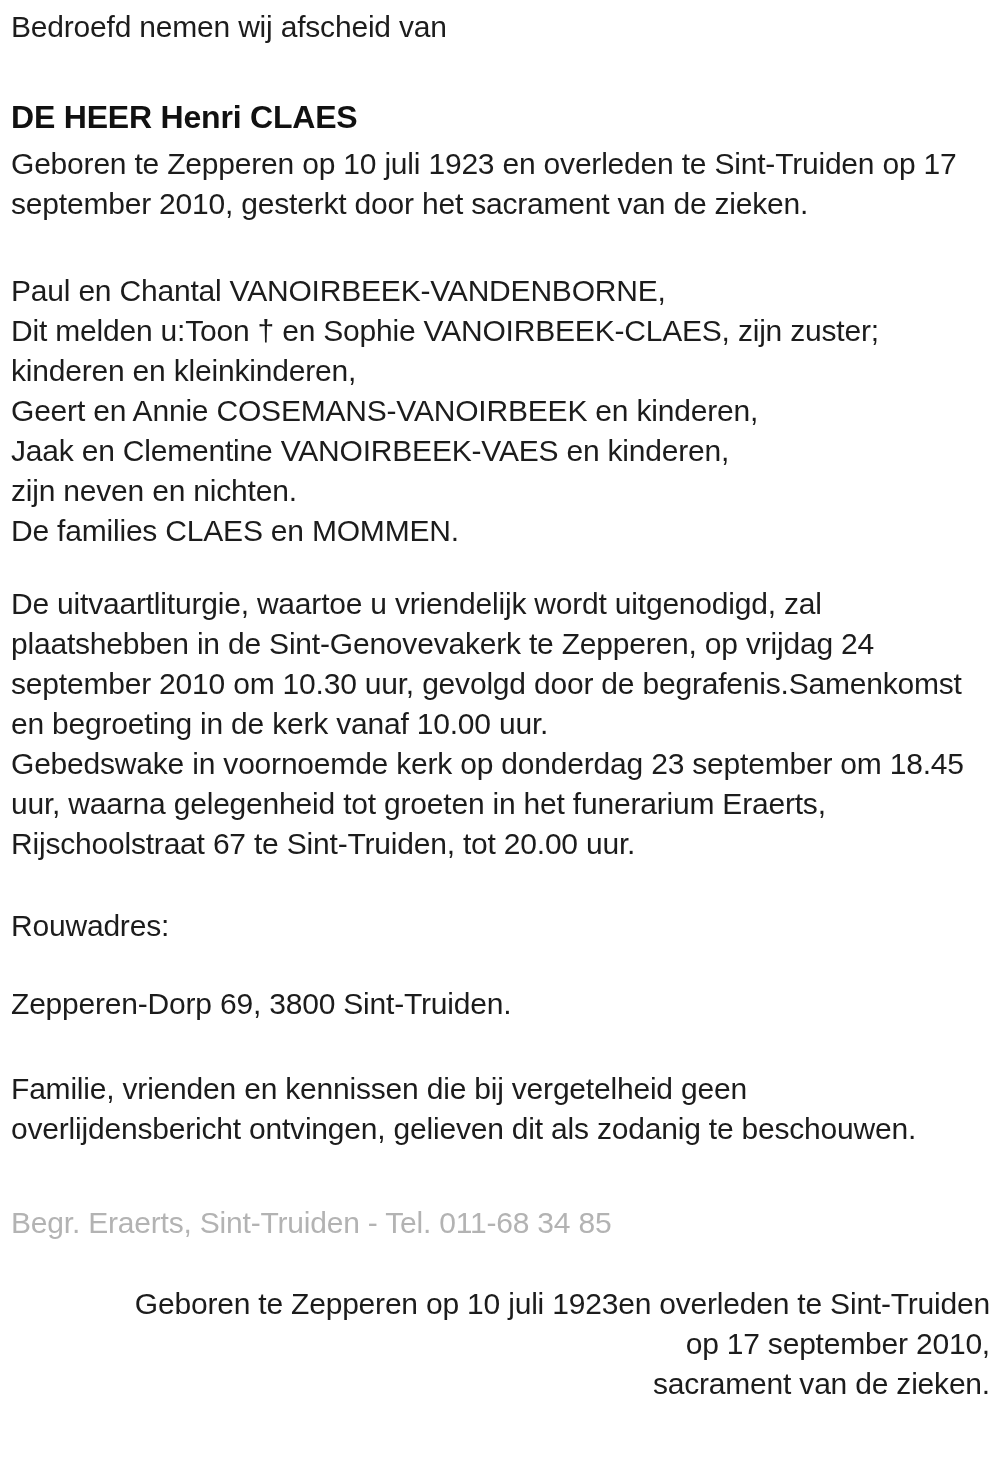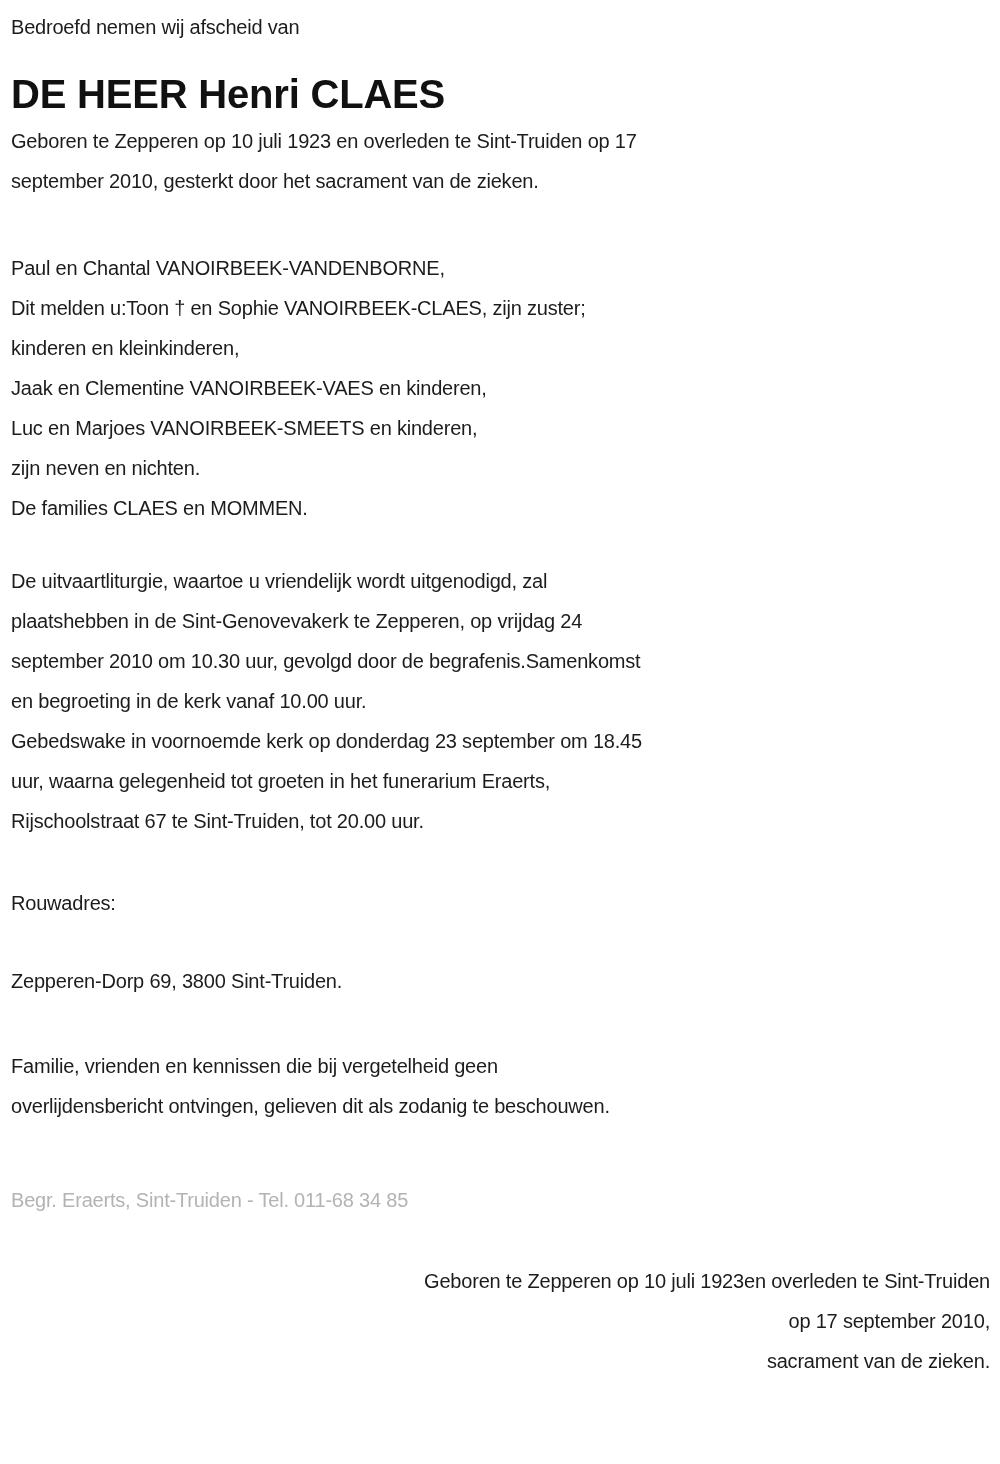--- a/index.html
+++ b/index.html
@@ -15,28 +15,28 @@
     overflow: hidden;
     font-family: "Liberation Sans", "DejaVu Sans", sans-serif;
     color: #1c1c1c;
     letter-spacing: -0.2px;
   }
   .content {
     padding: 7px 10px 0 11px;
   }
   .line {
     line-height: 40px;
-    font-size: 20px;
+    font-size: 30px;
     white-space: nowrap;
   }
   .page-title {
-    font-size: 40px;
+    font-size: 32px;
     font-weight: 700;
     line-height: 52px;
-    margin-top: 21px;
+    margin-top: 44px;
     color: #111111;
     white-space: nowrap;
   }
   .birth-death   { margin-top: 1px; }
   .family        { margin-top: 47px; }
   .services      { margin-top: 33px; }
   .rouwadres     { margin-top: 42px; }
   .address       { margin-top: 38px; }
   .notice        { margin-top: 45px; }
   .undertaker    { margin-top: 54px; color: #b3b3b3; }
@@ -54,22 +54,22 @@
 
     <div class="birth-death">
       <div class="line">Geboren te Zepperen op 10 juli 1923 en overleden te Sint-Truiden op 17</div>
       <div class="line">september 2010, gesterkt door het sacrament van de zieken.</div>
     </div>
 
     <div class="family">
       <div class="line">Paul en Chantal VANOIRBEEK-VANDENBORNE,</div>
       <div class="line">Dit melden u:Toon † en Sophie VANOIRBEEK-CLAES, zijn zuster;</div>
       <div class="line">kinderen en kleinkinderen,</div>
+      <div class="line">Geert en Annie COSEMANS-VANOIRBEEK en kinderen,</div>
       <div class="line">Jaak en Clementine VANOIRBEEK-VAES en kinderen,</div>
-      <div class="line">Luc en Marjoes VANOIRBEEK-SMEETS en kinderen,</div>
       <div class="line">zijn neven en nichten.</div>
       <div class="line">De families CLAES en MOMMEN.</div>
     </div>
 
     <div class="services">
       <div class="line">De uitvaartliturgie, waartoe u vriendelijk wordt uitgenodigd, zal</div>
       <div class="line">plaatshebben in de Sint-Genovevakerk te Zepperen, op vrijdag 24</div>
       <div class="line">september 2010 om 10.30 uur, gevolgd door de begrafenis.Samenkomst</div>
       <div class="line">en begroeting in de kerk vanaf 10.00 uur.</div>
       <div class="line">Gebedswake in voornoemde kerk op donderdag 23 september om 18.45</div>

